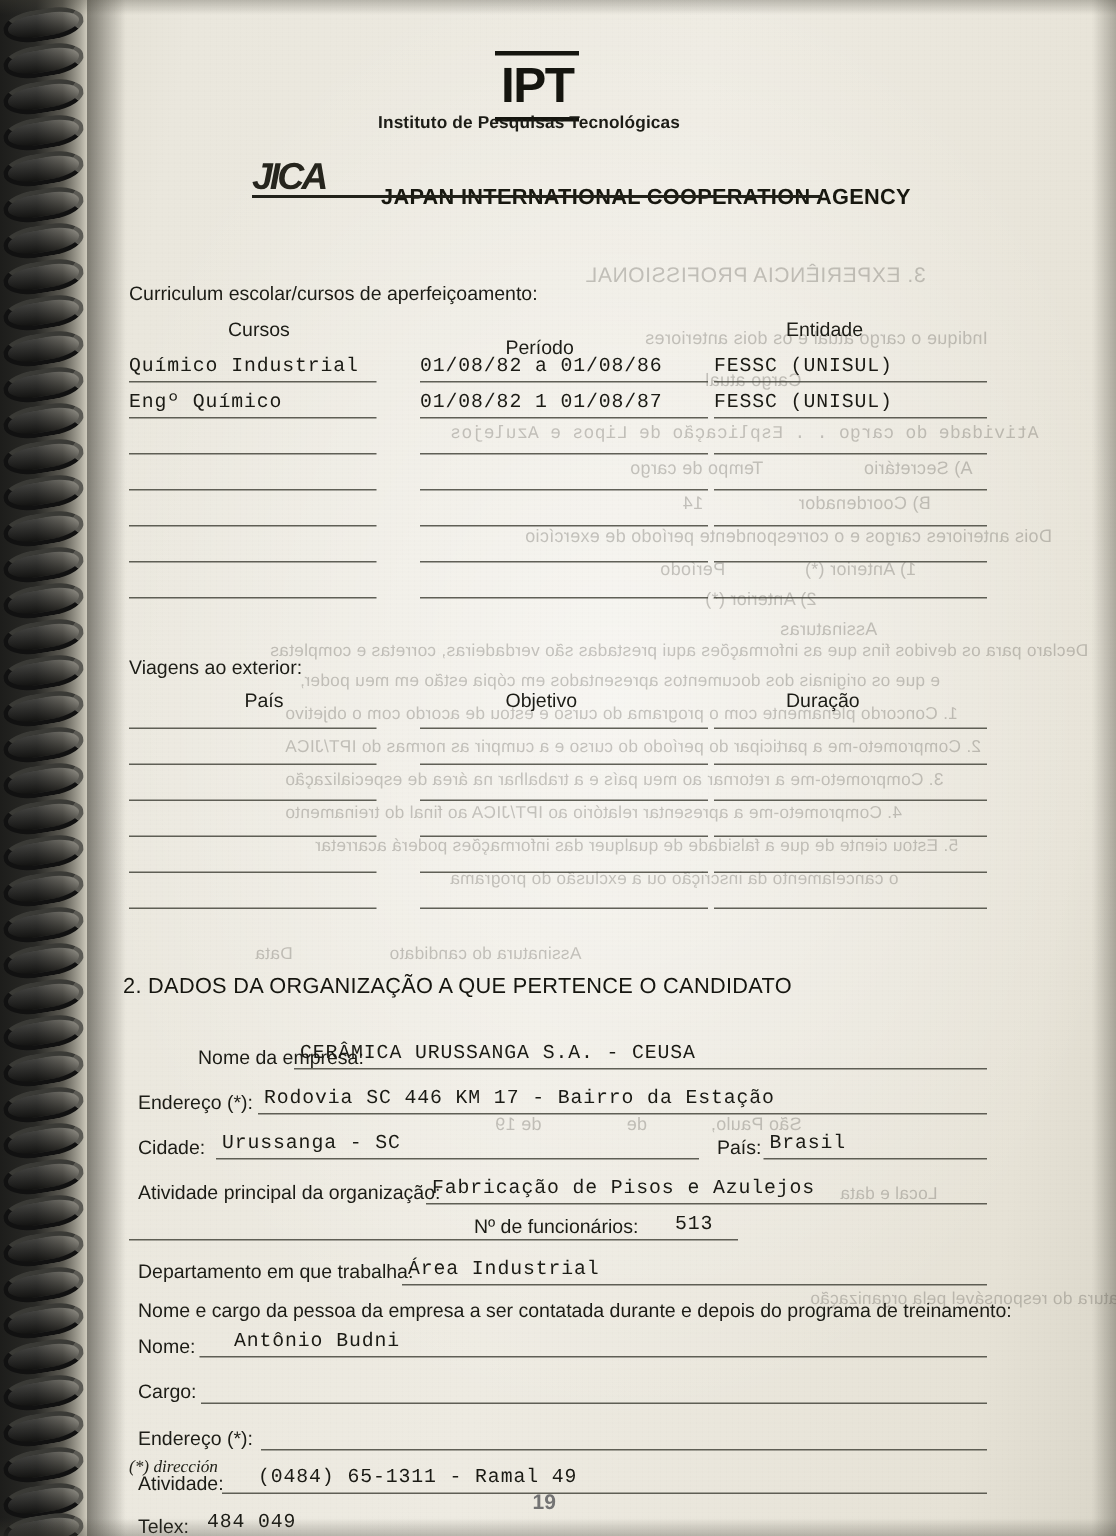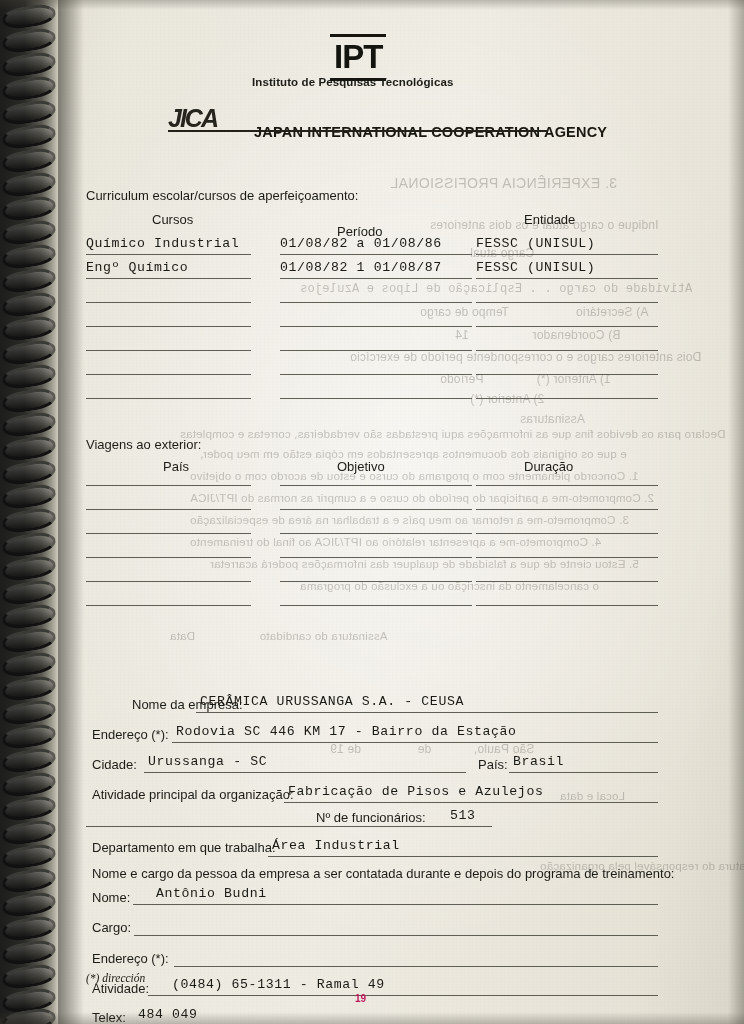--- a/index.html
+++ b/index.html
@@ -146,23 +146,23 @@
     color: #15150f;
   }
   .col-head {
     position: absolute;
     font-size: 13px;
     color: #1c1c16;
   }
   .page-num {
     position: absolute;
     left: 355px; top: 993px;
-    font-size: 10px;
+    font-size: 14px;
     font-weight: bold;
-    color: #be185d;
+    color: #737373;
   }
   .footnote {
     position: absolute;
     left: 86px; top: 972px;
     font-size: 11.5px;
     font-style: italic;
     color: #22221a;
     font-family: "Liberation Serif", serif;
   }
   .edge-shadow {
@@ -286,20 +286,21 @@
     <div class="rule" style="left:476px; top:557px; width:182px;"></div>
 
     <div class="rule" style="left:86px; top:581px; width:165px;"></div>
     <div class="rule" style="left:280px; top:581px; width:192px;"></div>
     <div class="rule" style="left:476px; top:581px; width:182px;"></div>
 
     <div class="rule" style="left:86px; top:605px; width:165px;"></div>
     <div class="rule" style="left:280px; top:605px; width:192px;"></div>
     <div class="rule" style="left:476px; top:605px; width:182px;"></div>
 
+    <div class="sec-title" style="left:82px; top:650px;">2. DADOS DA ORGANIZAÇÃO A QUE PERTENCE O CANDIDATO</div>
 
     <div class="label" style="position:absolute; left:92px; top:697px;margin-left:40px;">Nome da empresa:</div>
     <div class="typed" style="position:absolute; left:200px; top:694px;">CERÂMICA URUSSANGA S.A. - CEUSA</div>
     <div class="rule" style="left:196px; top:712px; width:462px;"></div>
 
     <div class="label" style="position:absolute; left:92px; top:727px;">Endereço (*):</div>
     <div class="typed" style="position:absolute; left:176px; top:724px;">Rodovia SC 446 KM 17 - Bairro da Estação</div>
     <div class="rule" style="left:172px; top:742px; width:486px;"></div>
 
     <div class="label" style="position:absolute; left:92px; top:757px;">Cidade:</div>

